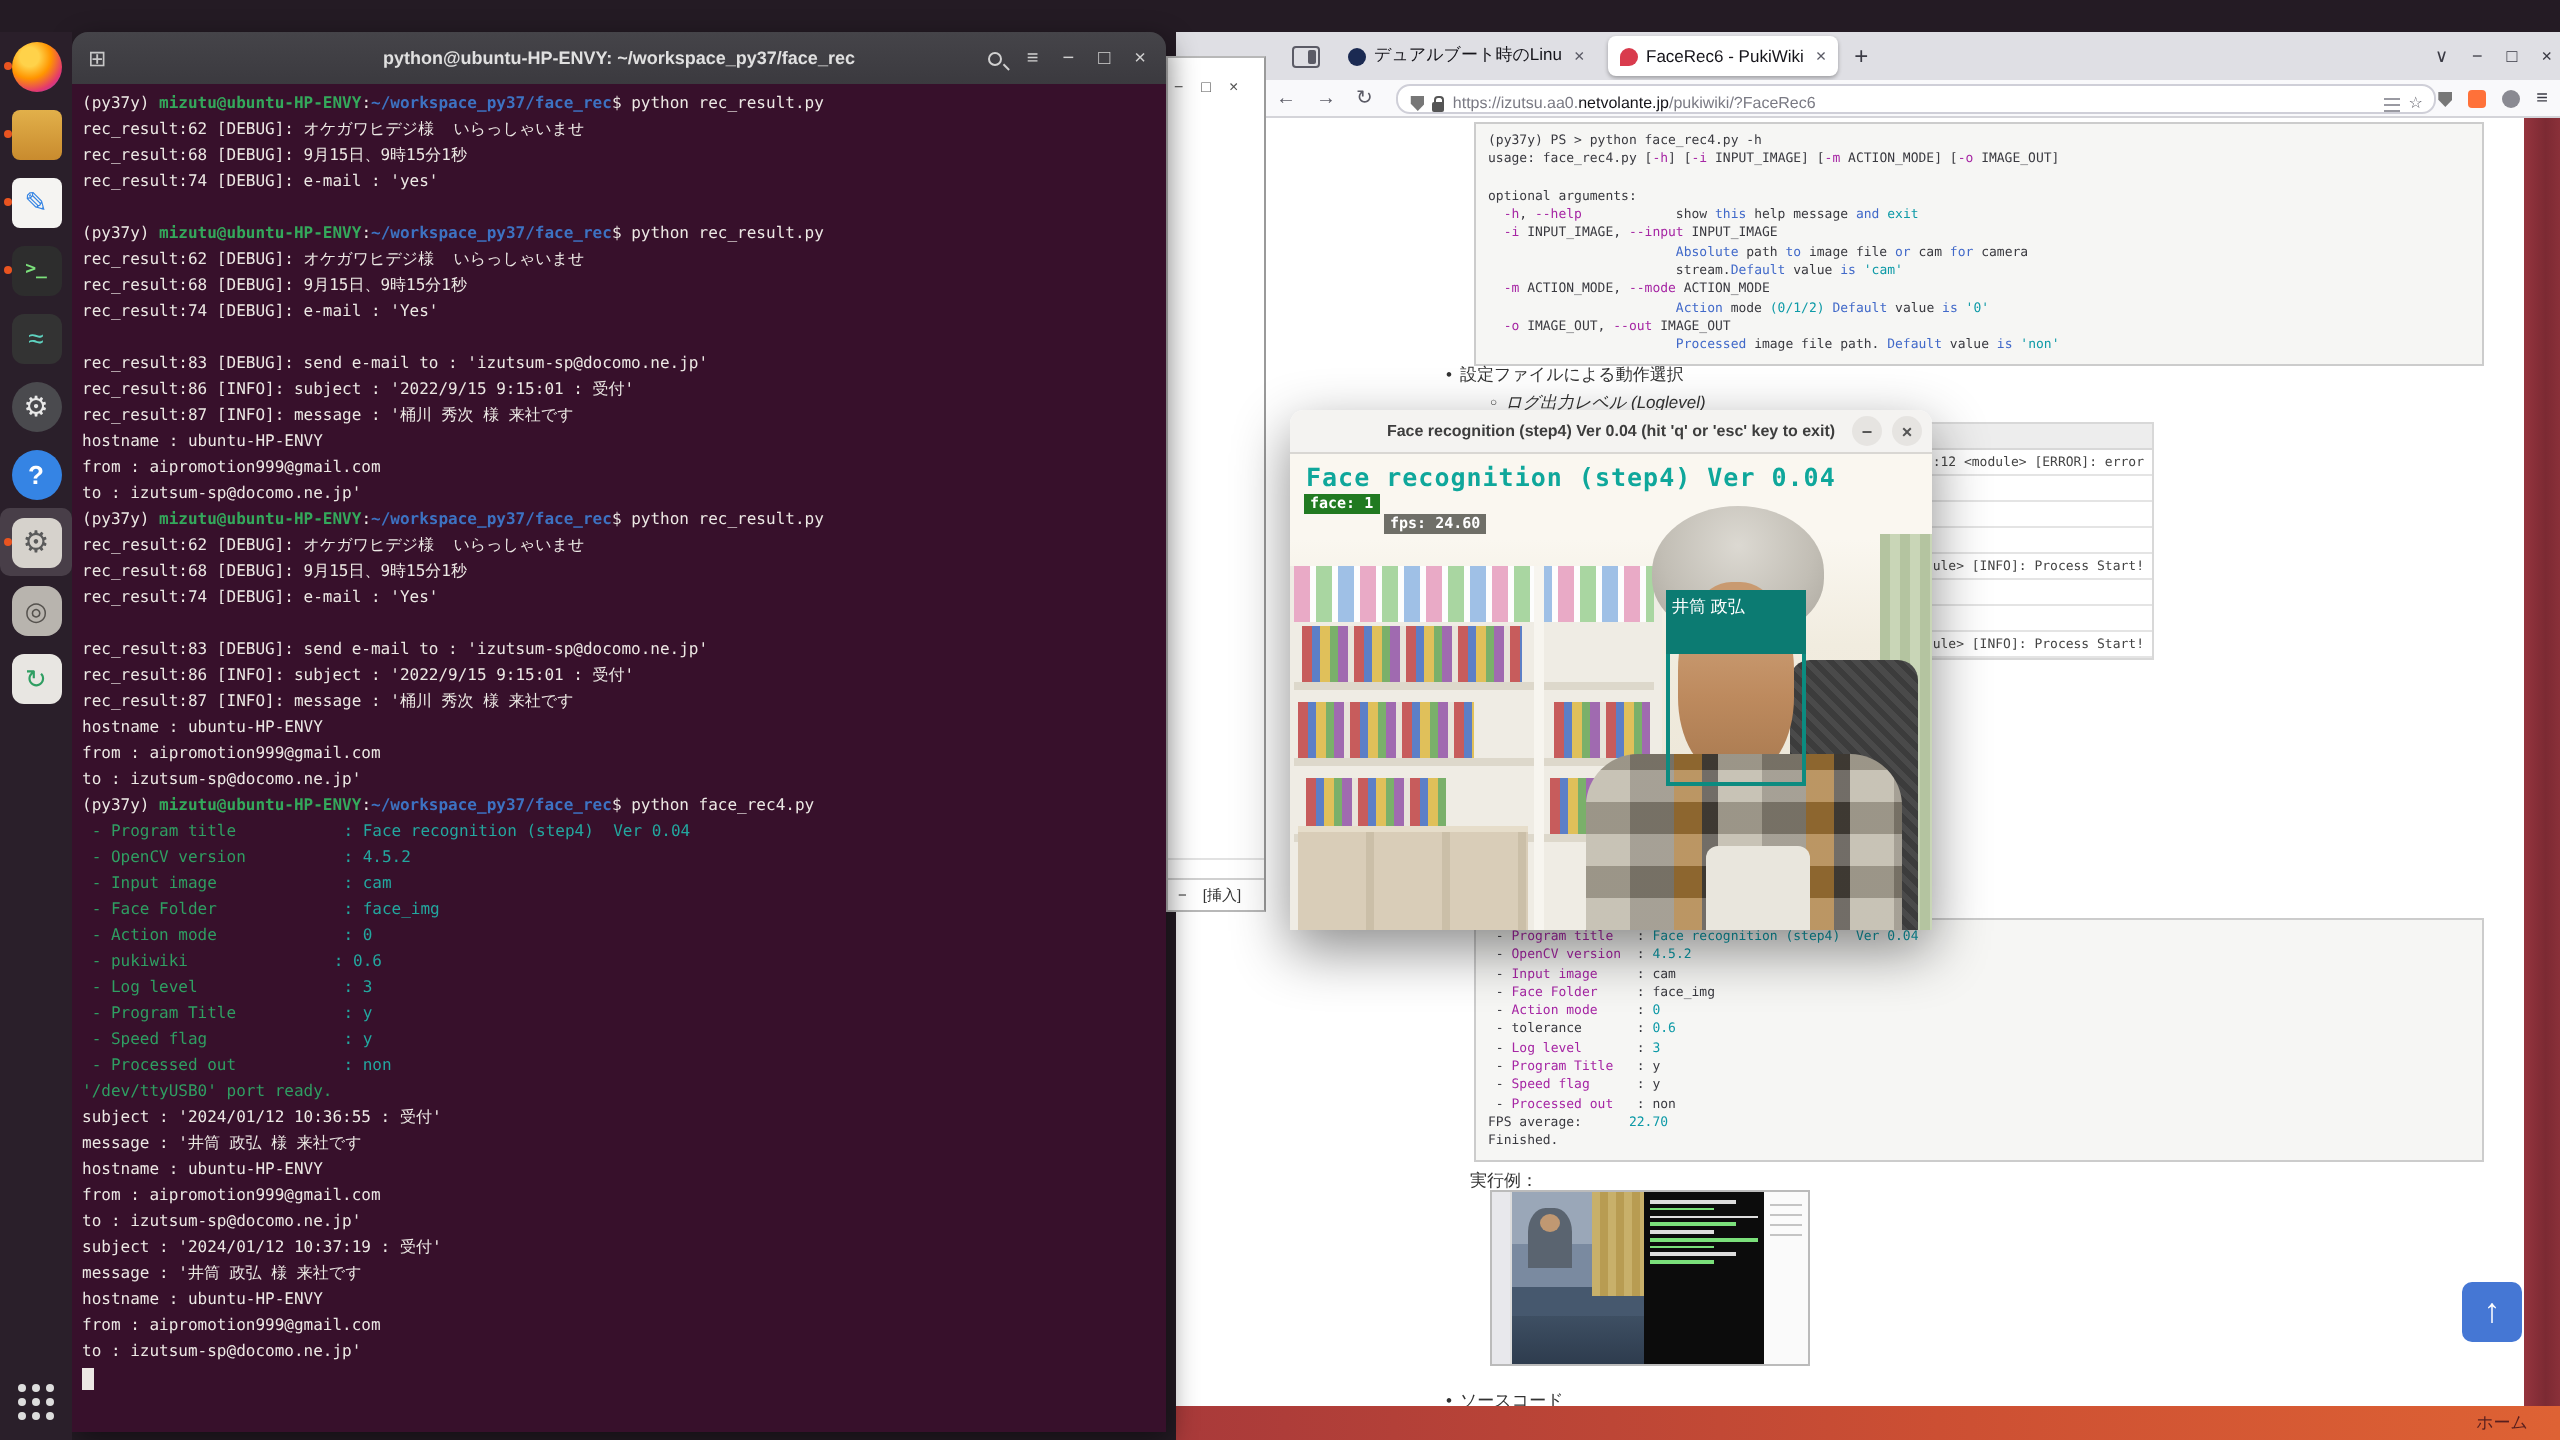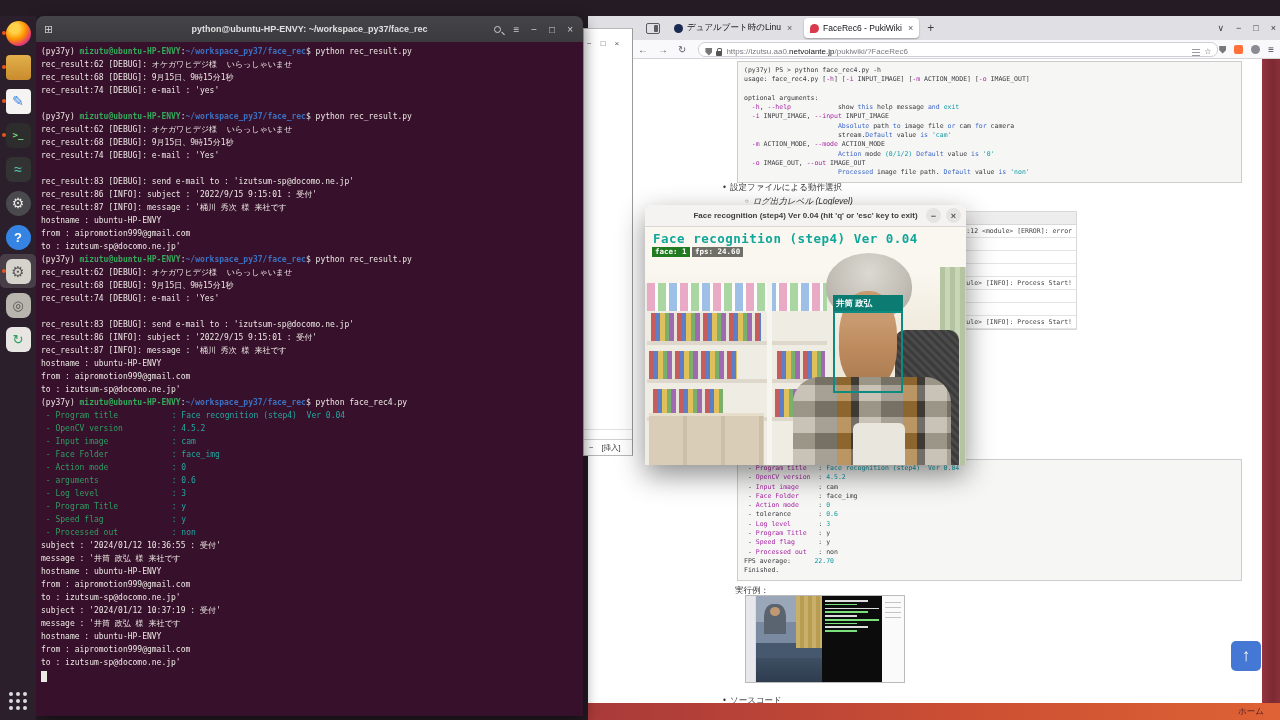--- a/index.html
+++ b/index.html
@@ -173,28 +173,28 @@
   .cam-hair{position:absolute;left:181px;top:26px;width:86px;height:66px;border-radius:50% 50% 45% 45%;
     background:radial-gradient(circle at 50% 30%,#dcd9d2,#c2beb5 60%,#a8a49b);}
   .cam-face{position:absolute;left:194px;top:64px;width:58px;height:96px;border-radius:46% 46% 40% 40%;
     background:linear-gradient(180deg,#c99a70 0 30%,#bd8a5e 60%,#a97a50);}
   .cam-body{position:absolute;left:148px;top:150px;width:158px;height:88px;border-radius:26px 26px 0 0;
     background:repeating-linear-gradient(90deg,#b9b2a2 0 22px,#8d8678 22px 44px,#a87938 44px 58px,#4a443c 58px 66px);}
   .cam-body::after{content:"";position:absolute;inset:0;border-radius:26px 26px 0 0;
     background:repeating-linear-gradient(0deg,rgba(255,255,255,.22) 0 16px,rgba(0,0,0,.16) 16px 32px);}
   .cam-apron{position:absolute;left:208px;top:196px;width:52px;height:42px;background:#e9e6dd;border-radius:6px 6px 0 0;}
   .face-box{position:absolute;left:188px;top:84px;width:70px;height:82px;border:2px solid var(--face-box-teal,#0c8b80);}
-  .name-tag{position:absolute;left:188px;top:68px;width:70px;height:16px;background:var(--tag-teal,#0c7b72);
-    color:#fff;font-size:8.5px;font-weight:bold;line-height:16px;padding-left:3px;white-space:nowrap;}
+  .name-tag{position:absolute;left:188px;top:68px;width:70px;height:32px;background:var(--tag-teal,#0c7b72);
+    color:#fff;font-size:8.5px;font-weight:normal;line-height:16px;padding-left:3px;white-space:nowrap;}
   .cam-title{position:absolute;left:8px;top:4px;font-family:"DejaVu Sans Mono",monospace;font-weight:bold;
     font-size:12.5px;letter-spacing:.5px;color:var(--overlay-teal,#0fa79b);white-space:nowrap;}
   .cam-badge{position:absolute;top:20px;height:10px;color:#fff;font-size:7.5px;font-weight:bold;
     line-height:10px;padding:0 3px;font-family:"DejaVu Sans Mono",monospace;}
   #badge-face{left:7px;background:var(--badge-green,#217a21);}
-  #badge-fps{left:47px;background:var(--badge-gray,#6f6f68);}
+  #badge-fps{left:47px;background:var(--badge-gray,#6f6f68);margin-top:10px;}
 </style>
 </head>
 <body>
 
 <div id="screen">
 
 
   <div id="dock">
 
   <div class="dock-item ic-firefox dot">
@@ -378,25 +378,26 @@
         <div class="tl"><span class="c-w">rec_result:87 [INFO]: message : '桶川 秀次 様 来社です</span></div>
         <div class="tl"><span class="c-w">hostname : ubuntu-HP-ENVY</span></div>
         <div class="tl"><span class="c-w">from : aipromotion999@gmail.com</span></div>
         <div class="tl"><span class="c-w">to : izutsum-sp@docomo.ne.jp'</span></div>
         <div class="tl"><span class="c-w">(py37y) </span><span class="c-pg">mizutu@ubuntu-HP-ENVY</span><span class="c-w">:</span><span class="c-pb">~/workspace_py37/face_rec</span><span class="c-w">$ python face_rec4.py</span></div>
         <div class="tl"><span class="c-tk"> - Program title  </span><span class="c-tv">: Face recognition (step4)  Ver 0.04</span></div>
         <div class="tl"><span class="c-tk"> - OpenCV version </span><span class="c-tv">: 4.5.2</span></div>
         <div class="tl"><span class="c-tk"> - Input image    </span><span class="c-tv">: cam</span></div>
         <div class="tl"><span class="c-tk"> - Face Folder    </span><span class="c-tv">: face_img</span></div>
         <div class="tl"><span class="c-tk"> - Action mode    </span><span class="c-tv">: 0</span></div>
-        <div class="tl"><span class="c-tk"> - arguments      </span><span class="c-tv">: 0.6</span></div>
+        <div class="tl"><span class="c-tk"> - pukiwiki      </span><span class="c-tv">: 0.6</span></div>
         <div class="tl"><span class="c-tk"> - Log level      </span><span class="c-tv">: 3</span></div>
         <div class="tl"><span class="c-tk"> - Program Title  </span><span class="c-tv">: y</span></div>
         <div class="tl"><span class="c-tk"> - Speed flag     </span><span class="c-tv">: y</span></div>
         <div class="tl"><span class="c-tk"> - Processed out  </span><span class="c-tv">: non</span></div>
+        <div class="tl"><span class="c-tk">'/dev/ttyUSB0' port ready.</span></div>
         <div class="tl"><span class="c-w">subject : '2024/01/12 10:36:55 : 受付'</span></div>
         <div class="tl"><span class="c-w">message : '井筒 政弘 様 来社です</span></div>
         <div class="tl"><span class="c-w">hostname : ubuntu-HP-ENVY</span></div>
         <div class="tl"><span class="c-w">from : aipromotion999@gmail.com</span></div>
         <div class="tl"><span class="c-w">to : izutsum-sp@docomo.ne.jp'</span></div>
         <div class="tl"><span class="c-w">subject : '2024/01/12 10:37:19 : 受付'</span></div>
         <div class="tl"><span class="c-w">message : '井筒 政弘 様 来社です</span></div>
         <div class="tl"><span class="c-w">hostname : ubuntu-HP-ENVY</span></div>
         <div class="tl"><span class="c-w">from : aipromotion999@gmail.com</span></div>
         <div class="tl"><span class="c-w">to : izutsum-sp@docomo.ne.jp'</span></div>

